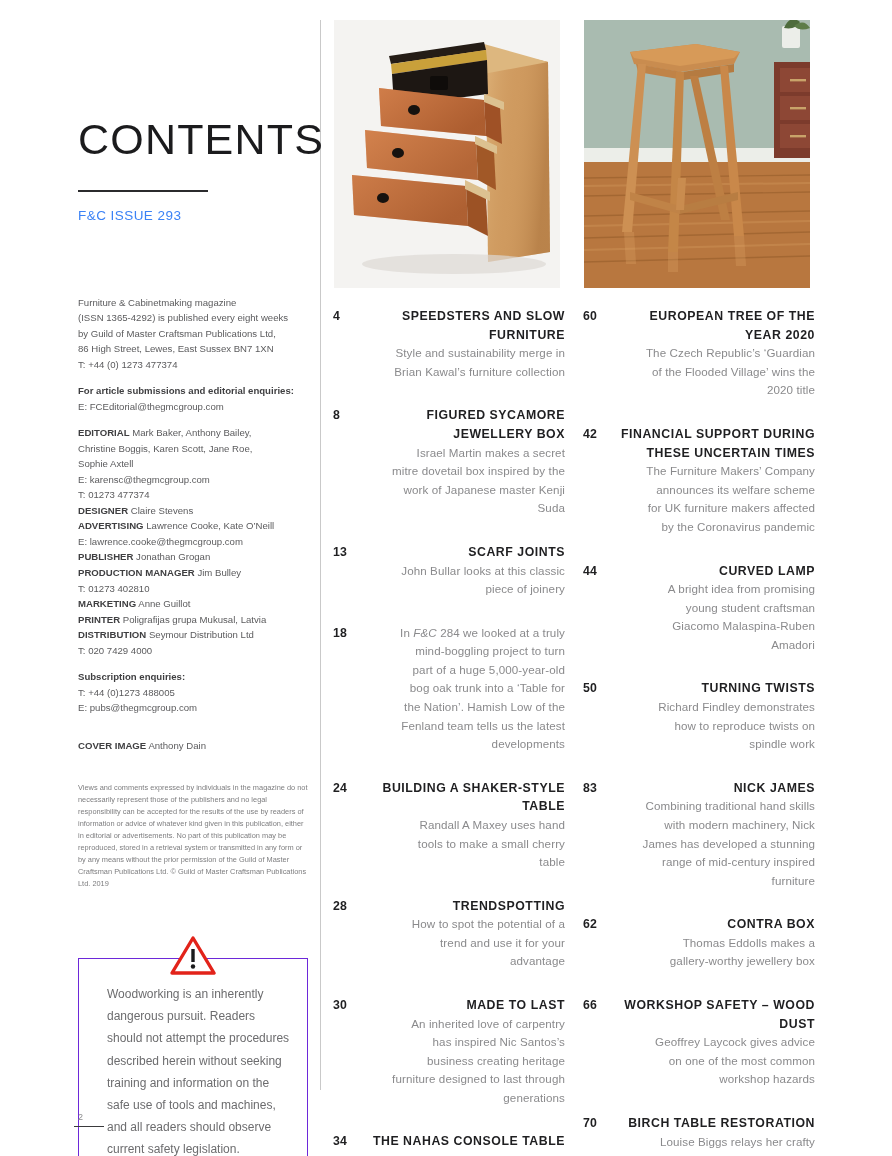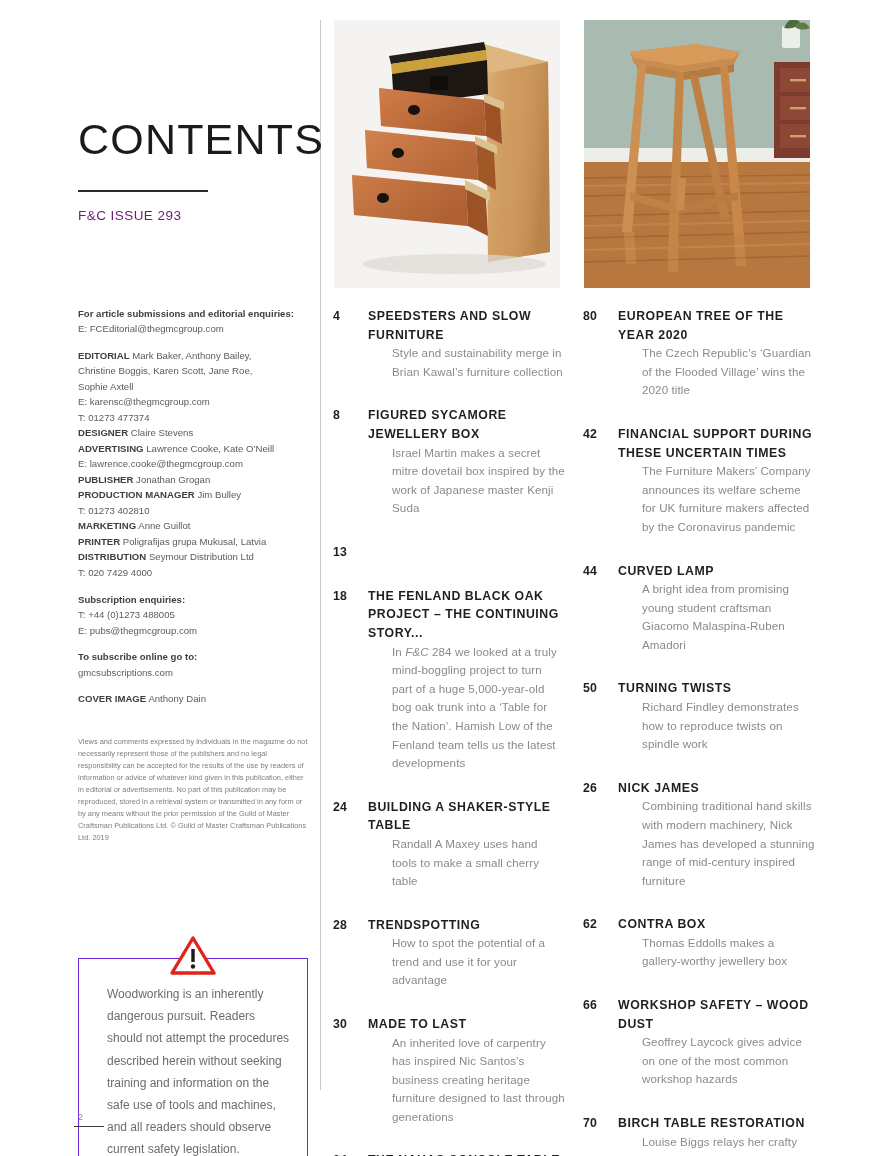--- a/index.html
+++ b/index.html
@@ -44,21 +44,21 @@
     width: 130px;
     height: 1.5px;
     background: #2b2b2d;
     margin-top: 29px;
   }
 
   .issue-line {
     margin-top: 16px;
     font-size: 13.5px;
     letter-spacing: 0.45px;
-    color: #701a75;
+    color: #3b82f6;
   }
 
   .masthead {
     margin-top: 72px;
     font-size: 9.6px;
     line-height: 1.62;
     color: #5b5b5d;
   }
   .masthead p { margin-bottom: 0; }
   .masthead .gap { height: 11px; }
@@ -140,21 +140,21 @@
   .entry-page {
     width: 35px;
     flex: 0 0 35px;
     font-size: 12.3px;
     font-weight: 700;
     color: #1f1f21;
     line-height: 1.52;
     letter-spacing: 0.2px;
   }
 
-  .entry-body { flex: 1 1 auto; }
+  .entry-body { flex: 1 1 auto; text-align: right; }
 
   .entry-title {
     font-size: 12.3px;
     font-weight: 700;
     color: #1f1f21;
     line-height: 1.52;
     letter-spacing: 0.55px;
   }
 
   .entry-desc {
@@ -170,20 +170,27 @@
 <body>
 
 <div class="v-rule"></div>
 
 <div class="left-col">
   <div class="contents-title">CONTENTS</div>
   <div class="title-rule"></div>
   <div class="issue-line">F&amp;C ISSUE 293</div>
 
   <div class="masthead">
+    <div>
+      <p>Furniture &amp; Cabinetmaking magazine</p>
+      <p>(ISSN 1365-4292) is published every eight weeks</p>
+      <p>by Guild of Master Craftsman Publications Ltd,</p>
+      <p>86 High Street, Lewes, East Sussex BN7 1XN</p>
+      <p>T: +44 (0) 1273 477374</p>
+    </div>
 
     <div class="gap"></div>
 
     <div>
       <p><b>For article submissions and editorial enquiries:</b></p>
       <p>E: FCEditorial@thegmcgroup.com</p>
     </div>
 
     <div class="gap"></div>
 
@@ -208,24 +215,20 @@
     <div class="gap"></div>
 
     <div>
       <p><b>Subscription enquiries:</b></p>
       <p>T: +44 (0)1273 488005</p>
       <p>E: pubs@thegmcgroup.com</p>
     </div>
 
     <div class="gap"></div>
 
-    <div>
-      <p><b>To subscribe online go to:</b></p>
-      <p>gmcsubscriptions.com</p>
-    </div>
 
     <div class="gap"></div>
 
     <div>
       <p><b>COVER IMAGE</b> <span>Anthony Dain</span></p>
     </div>
   </div>
 
   <div class="legal">
     <span>Views and comments expressed by individuals in the magazine do not necessarily represent those of the publishers and no legal responsibility can be accepted for the results of the use by readers of information or advice of whatever kind given in this publication, either in editorial or advertisements. No part of this publication may be reproduced, stored in a retrieval system or transmitted in any form or by any means without the prior permission of the Guild of Master Craftsman Publications Ltd.</span>
@@ -369,26 +372,29 @@
   <div class="entry">
     <div class="entry-page">8</div>
     <div class="entry-body">
       <div class="entry-title">FIGURED SYCAMORE JEWELLERY BOX</div>
       <div class="entry-desc">Israel Martin makes a secret mitre dovetail box inspired by the work of Japanese master Kenji Suda</div>
     </div>
   </div>
 
   <div class="entry">
     <div class="entry-page">13</div>
+    <div class="entry-body">
+      <div class="entry-title">SCARF JOINTS</div>
+      <div class="entry-desc">John Bullar looks at this classic piece of joinery</div>
+    </div>
   </div>
 
   <div class="entry">
     <div class="entry-page">18</div>
     <div class="entry-body">
-      <div class="entry-title">THE FENLAND BLACK OAK PROJECT – THE CONTINUING STORY...</div>
       <div class="entry-desc"><span>In </span><i>F&amp;C</i><span> 284 we looked at a truly mind-boggling project to turn part of a huge 5,000-year-old bog oak trunk into a ‘Table for the Nation’. Hamish Low of the Fenland team tells us the latest developments</span></div>
     </div>
   </div>
 
   <div class="entry">
     <div class="entry-page">24</div>
     <div class="entry-body">
       <div class="entry-title">BUILDING A SHAKER-STYLE TABLE</div>
       <div class="entry-desc">Randall A Maxey uses hand tools to make a small cherry table</div>
     </div>
@@ -416,21 +422,21 @@
       <div class="entry-title">THE NAHAS CONSOLE TABLE</div>
       <div class="entry-desc">Anna Dugard uses 3D print technology to create ‘natural’ forms</div>
     </div>
   </div>
 
 </div>
 
 <div class="list-col col-right">
 
   <div class="entry">
-    <div class="entry-page">80</div>
+    <div class="entry-page">60</div>
     <div class="entry-body">
       <div class="entry-title">EUROPEAN TREE OF THE YEAR 2020</div>
       <div class="entry-desc">The Czech Republic’s ‘Guardian of the Flooded Village’ wins the 2020 title</div>
     </div>
   </div>
 
   <div class="entry">
     <div class="entry-page">42</div>
     <div class="entry-body">
       <div class="entry-title">FINANCIAL SUPPORT DURING THESE UNCERTAIN TIMES</div>
@@ -448,21 +454,21 @@
 
   <div class="entry">
     <div class="entry-page">50</div>
     <div class="entry-body">
       <div class="entry-title">TURNING TWISTS</div>
       <div class="entry-desc">Richard Findley demonstrates how to reproduce twists on spindle work</div>
     </div>
   </div>
 
   <div class="entry">
-    <div class="entry-page">26</div>
+    <div class="entry-page">83</div>
     <div class="entry-body">
       <div class="entry-title">NICK JAMES</div>
       <div class="entry-desc">Combining traditional hand skills with modern machinery, Nick James has developed a stunning range of mid-century inspired furniture</div>
     </div>
   </div>
 
   <div class="entry">
     <div class="entry-page">62</div>
     <div class="entry-body">
       <div class="entry-title">CONTRA BOX</div>

